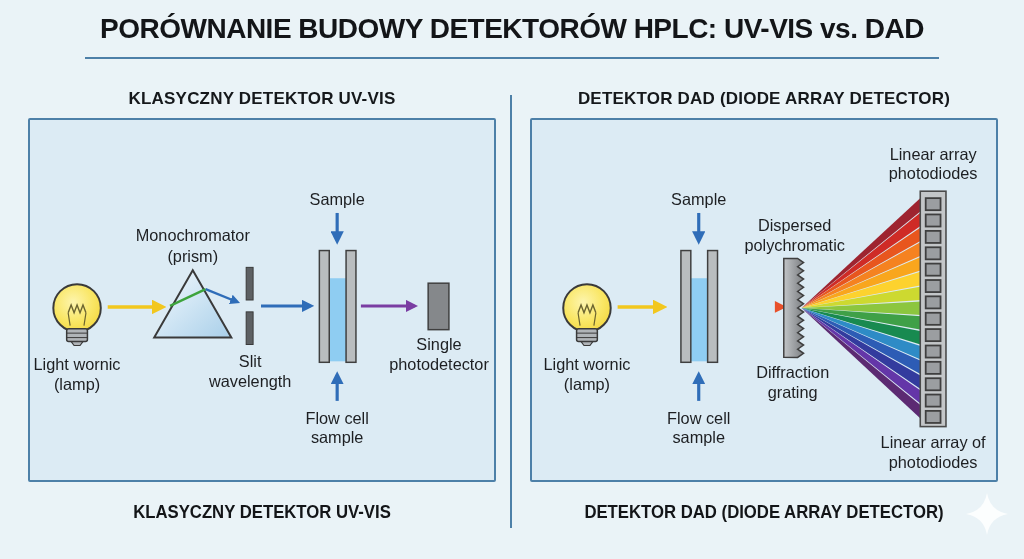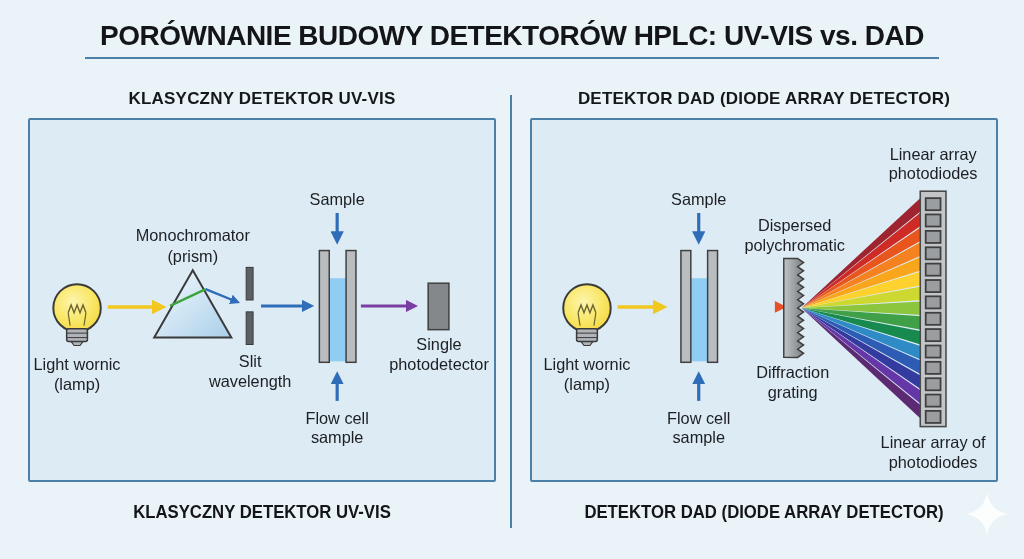--- a/index.html
+++ b/index.html
@@ -3,21 +3,21 @@
 <meta charset="utf-8">
 <style>
   * { margin:0; padding:0; box-sizing:border-box; }
   html,body { width:1024px; height:559px; }
   body { font-family:"Liberation Sans", sans-serif; }
   .page {
     position:relative; width:1024px; height:559px;
     background:#eaf3f7; overflow:hidden;
   }
   .title {
-    position:absolute; top:20px; left:0; width:1024px;
+    position:absolute; top:13px; left:0; width:1024px;
     text-align:center; font-size:28px; font-weight:700; color:#131518;
     letter-spacing:-0.5px;
   }
   .title-rule {
     position:absolute; top:57px; left:85px; width:854px; height:2px;
     background:#4d80a8;
   }
   .panel-header {
     position:absolute; top:89px; width:468px; text-align:center;
     font-size:17px; font-weight:600; color:#15181b; letter-spacing:0.2px;

